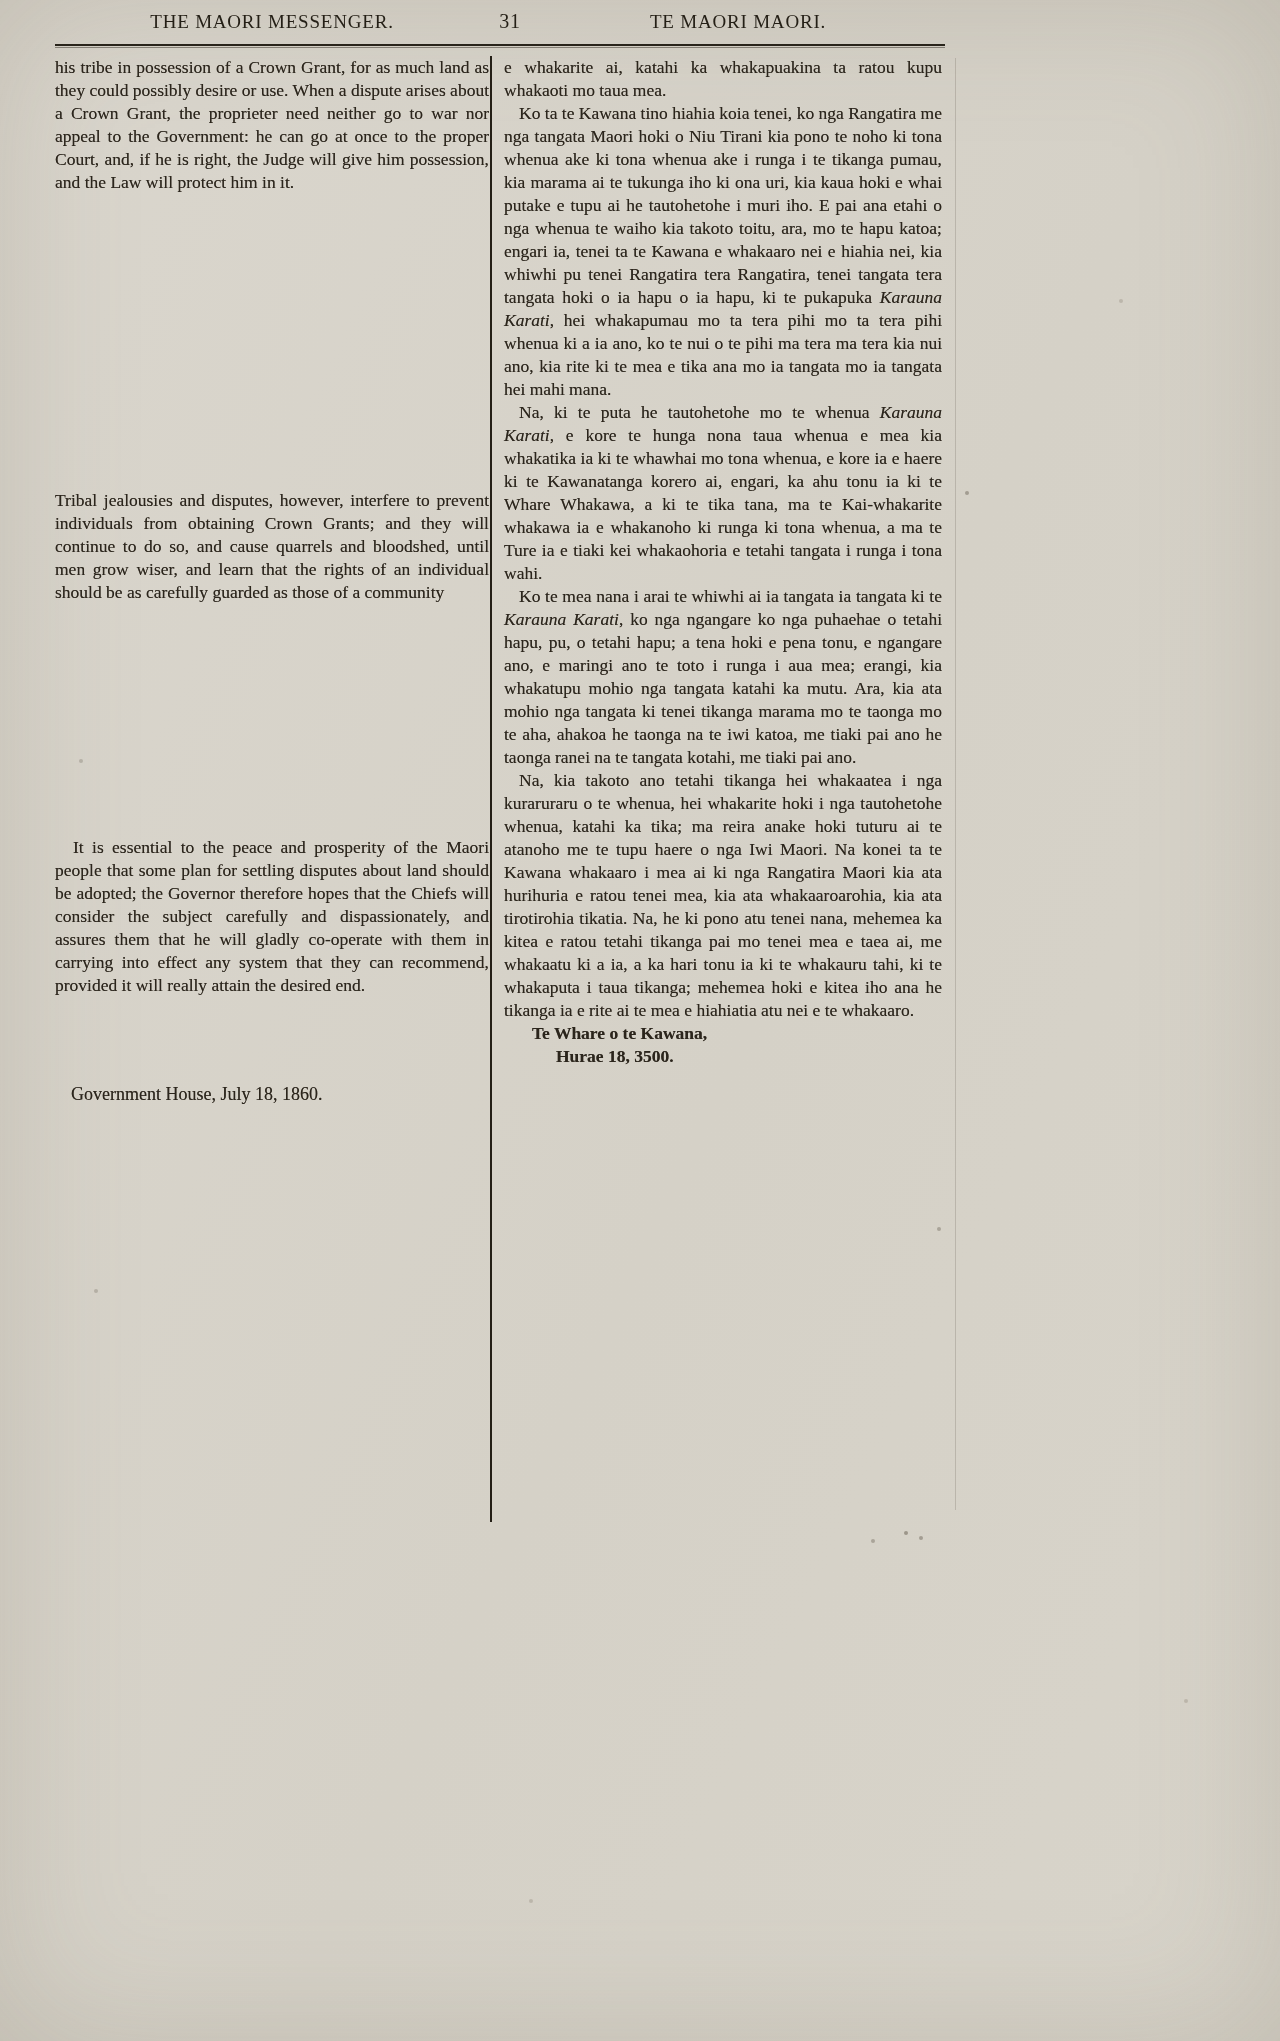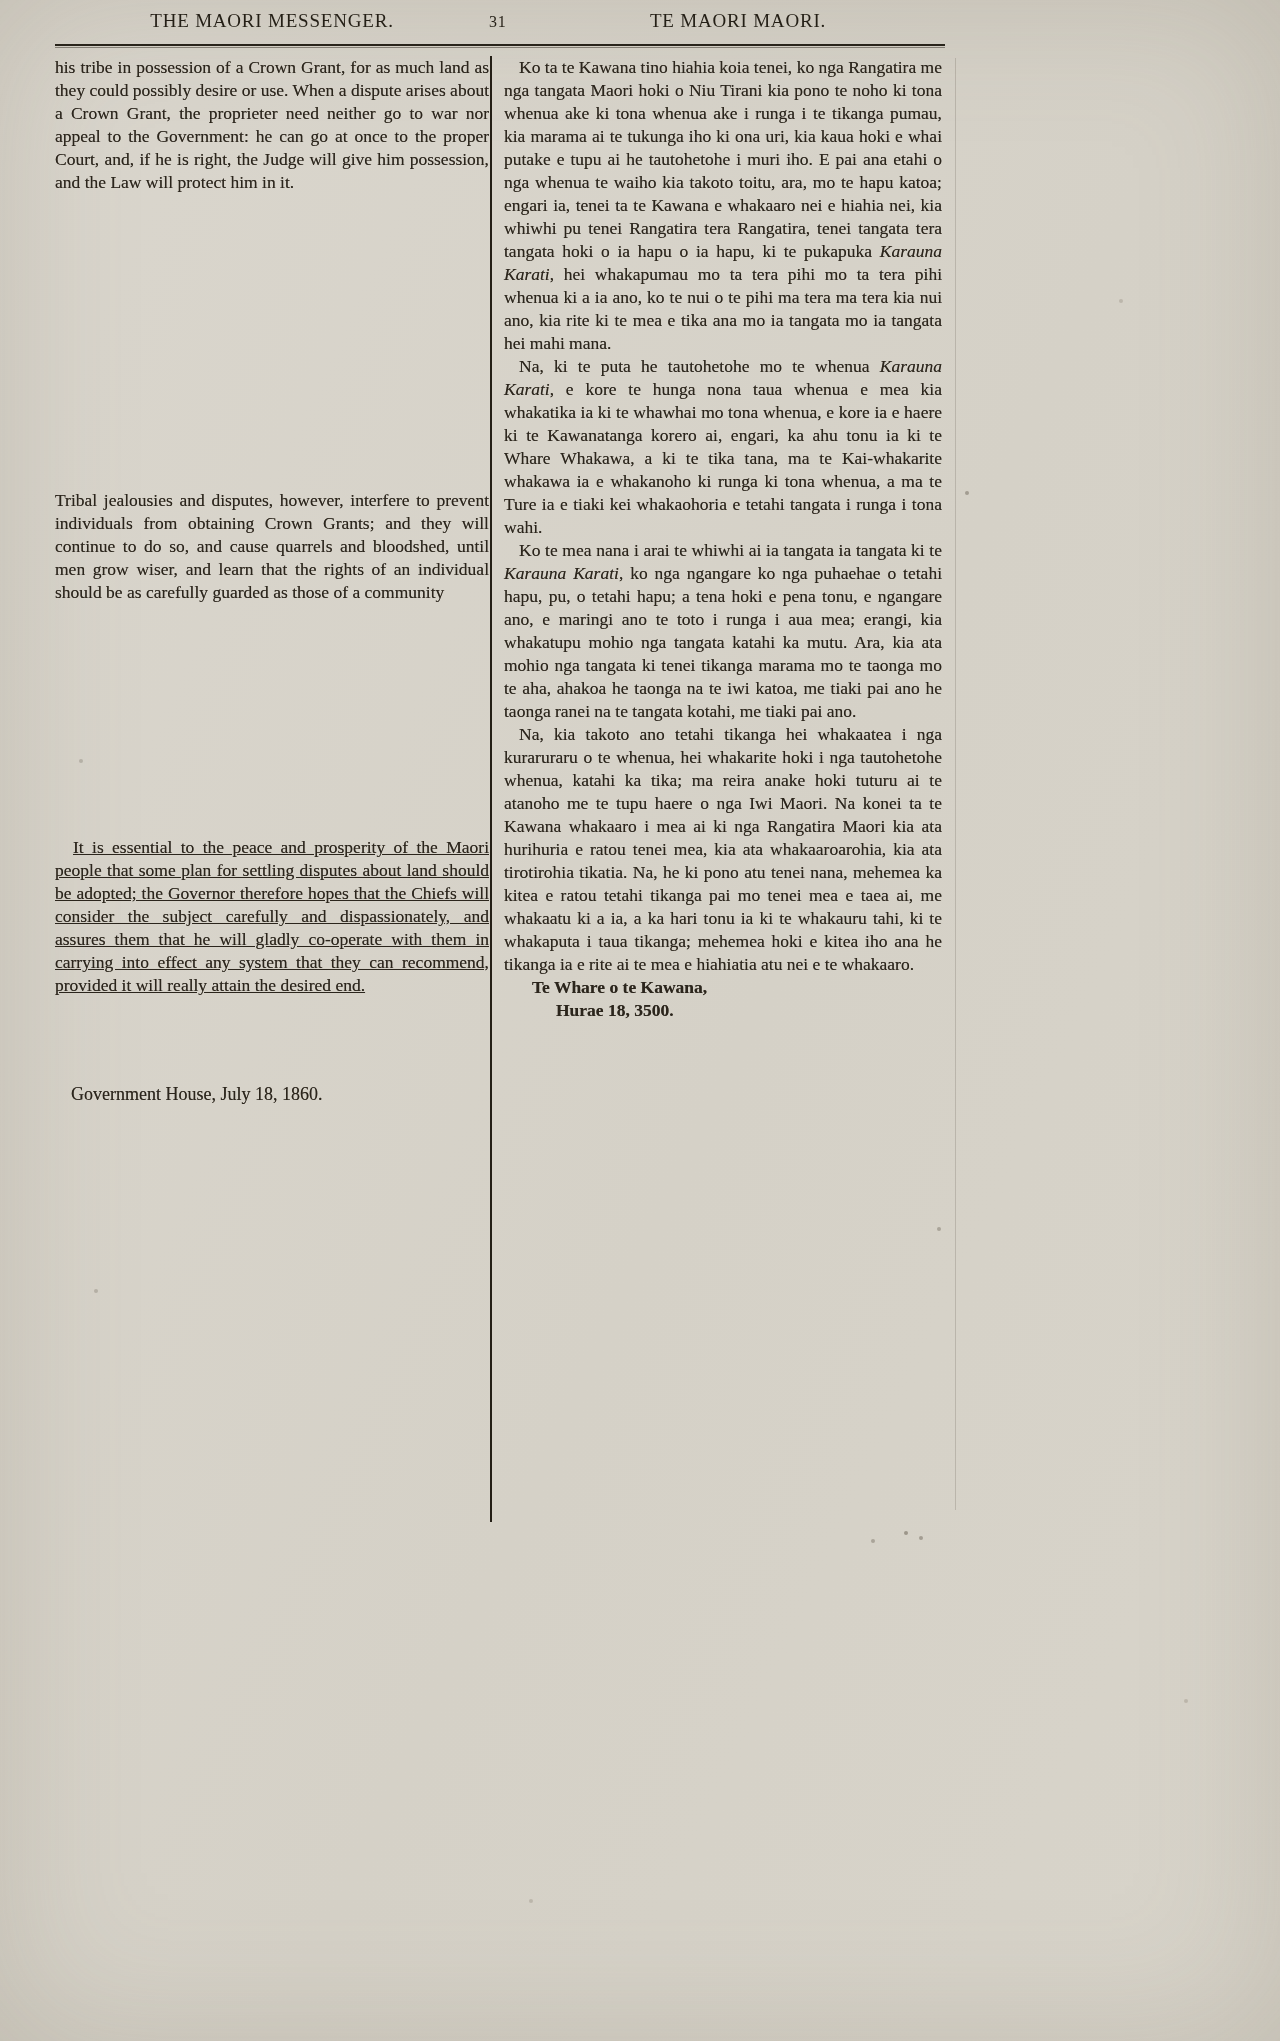--- a/index.html
+++ b/index.html
@@ -16,21 +16,21 @@
     overflow: hidden;
     box-shadow: inset 0 0 140px rgba(115, 105, 85, 0.22);
   }
   .masthead {
     position: absolute; top: 10px; left: 55px; width: 890px;
     display: flex; align-items: baseline;
     font-weight: 400; font-size: 19px; letter-spacing: 0.8px;
     color: #241f16;
   }
   .masthead .mh-left  { width: 434px; text-align: center; }
-  .masthead .mh-num   { width: 42px;  font-size: 16px; }
+  .masthead .mh-num   { width: 42px;  text-align: center; font-size: 20px; }
   .masthead .mh-right { flex: 1;      text-align: center; }
   .header-rule {
     position: absolute; top: 44px; left: 55px; width: 890px;
     border-top: 2px solid #29241b;
     border-bottom: 1px solid rgba(41,36,27,0.45);
     height: 4px;
   }
   .columns {
     position: absolute; top: 56px; left: 55px; width: 897px;
     display: flex; align-items: flex-start;
@@ -43,21 +43,21 @@
   }
   .col.left  { width: 434px; padding-right: 0; }
   .divider   { width: 2px; height: 1466px; background: #241f16; margin-left: 1px; }
   .col.right { width: 458px; padding-left: 12px; padding-right: 8px; }
   .page-edge-line {
     position: absolute; top: 58px; left: 955px; width: 1px; height: 1452px;
     background: rgba(60, 52, 40, 0.18);
   }
   p.para { margin: 0; }
   .left .para-2 { margin-top: 295px; }
-  .left .para-3 { margin-top: 232px; text-indent: 18px; text-decoration: underline; }
+  .left .para-3 { margin-top: 232px; text-indent: 18px; }
   .left .dateline { margin-top: 86px; padding-left: 16px; font-size: 18px; text-align: left; }
   .right .indent { text-indent: 15px; }
   .right .closing-1 { padding-left: 28px; font-weight: 700; text-align: left; }
   .right .closing-2 { padding-left: 52px; font-weight: 700; text-align: left; }
   i { font-style: italic; }
   .specks {
     position: absolute; top: 0; left: 0; width: 2px; height: 2px; border-radius: 50%;
     background: transparent;
     box-shadow:
       966px 492px 0 1px rgba(70,60,45,0.35),
@@ -90,20 +90,21 @@
     <div class="col left">
       <p class="para para-1"><span>his tribe in possession of a Crown Grant, for as much land as they could possibly desire or use. When a dispute arises about a Crown Grant, the proprieter need neither go to war nor appeal to the Government: he can go at once to the proper Court, and, if he is right, the Judge will give him possession, and the Law will protect him in it.</span></p>
       <p class="para para-2"><span>Tribal jealousies and disputes, however, interfere to prevent individuals from obtaining Crown Grants; and they will continue to do so, and cause quarrels and bloodshed, until men grow wiser, and learn that the rights of an individual should be as carefully guarded as those of a community</span></p>
       <p class="para para-3"><span>It is essential to the peace and prosperity of the Maori people that some plan for settling disputes about land should be adopted; the Governor therefore hopes that the Chiefs will consider the subject carefully and dispassionately, and assures them that he will gladly co-operate with them in carrying into effect any system that they can recommend, provided it will really attain the desired end.</span></p>
       <p class="para dateline">Government House, July 18, 1860.</p>
     </div>
 
     <div class="divider"></div>
 
     <div class="col right">
+      <p class="para"><span>e whakarite ai, katahi ka whakapuakina ta ratou kupu whakaoti mo taua mea.</span></p>
       <p class="para indent"><span>Ko ta te Kawana tino hiahia koia tenei, ko nga Rangatira me nga tangata Maori hoki o Niu Tirani kia pono te noho ki tona whenua ake ki tona whenua ake i runga i te tikanga pumau, kia marama ai te tukunga iho ki ona uri, kia kaua hoki e whai putake e tupu ai he tautohetohe i muri iho. E pai ana etahi o nga whenua te waiho kia takoto toitu, ara, mo te hapu katoa; engari ia, tenei ta te Kawana e whakaaro nei e hiahia nei, kia whiwhi pu tenei Rangatira tera Rangatira, tenei tangata tera tangata hoki o ia hapu o ia hapu, ki te pukapuka </span><i>Karauna Karati</i><span>, hei whakapumau mo ta tera pihi mo ta tera pihi whenua ki a ia ano, ko te nui o te pihi ma tera ma tera kia nui ano, kia rite ki te mea e tika ana mo ia tangata mo ia tangata hei mahi mana.</span></p>
       <p class="para indent"><span>Na, ki te puta he tautohetohe mo te whenua </span><i>Karauna Karati</i><span>, e kore te hunga nona taua whenua e mea kia whakatika ia ki te whawhai mo tona whenua, e kore ia e haere ki te Kawanatanga korero ai, engari, ka ahu tonu ia ki te Whare Whakawa, a ki te tika tana, ma te Kai-whakarite whakawa ia e whakanoho ki runga ki tona whenua, a ma te Ture ia e tiaki kei whakaohoria e tetahi tangata i runga i tona wahi.</span></p>
       <p class="para indent"><span>Ko te mea nana i arai te whiwhi ai ia tangata ia tangata ki te </span><i>Karauna Karati</i><span>, ko nga ngangare ko nga puhaehae o tetahi hapu, pu, o tetahi hapu; a tena hoki e pena tonu, e ngangare ano, e maringi ano te toto i runga i aua mea; erangi, kia whakatupu mohio nga tangata katahi ka mutu. Ara, kia ata mohio nga tangata ki tenei tikanga marama mo te taonga mo te aha, ahakoa he taonga na te iwi katoa, me tiaki pai ano he taonga ranei na te tangata kotahi, me tiaki pai ano.</span></p>
       <p class="para indent"><span>Na, kia takoto ano tetahi tikanga hei whakaatea i nga kuraruraru o te whenua, hei whakarite hoki i nga tautohetohe whenua, katahi ka tika; ma reira anake hoki tuturu ai te atanoho me te tupu haere o nga Iwi Maori. Na konei ta te Kawana whakaaro i mea ai ki nga Rangatira Maori kia ata hurihuria e ratou tenei mea, kia ata whakaaroarohia, kia ata tirotirohia tikatia. Na, he ki pono atu tenei nana, mehemea ka kitea e ratou tetahi tikanga pai mo tenei mea e taea ai, me whakaatu ki a ia, a ka hari tonu ia ki te whakauru tahi, ki te whakaputa i taua tikanga; mehemea hoki e kitea iho ana he tikanga ia e rite ai te mea e hiahiatia atu nei e te whakaaro.</span></p>
       <p class="para closing-1">Te Whare o te Kawana,</p>
       <p class="para closing-2">Hurae 18, 3500.</p>
     </div>
 
   </div>
 

